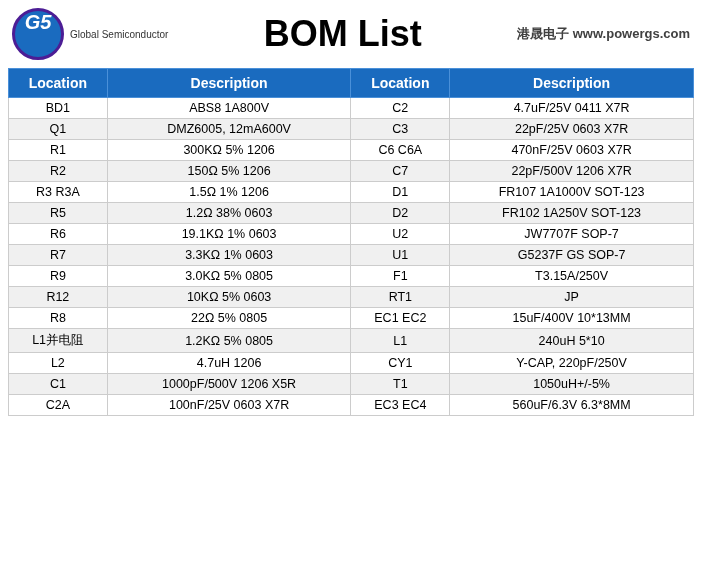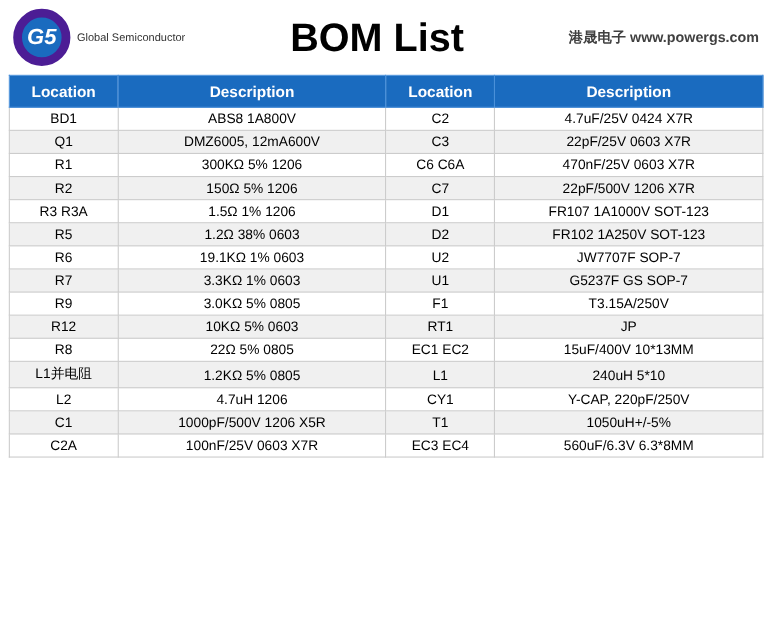--- a/index.html
+++ b/index.html
@@ -21,24 +21,24 @@
       display: flex;
       align-items: center;
       gap: 4px;
     }
     .logo-circle {
       width: 52px;
       height: 52px;
       border-radius: 50%;
       background: #1a6bbf;
       display: flex;
-      align-items: center;
+      align-items: flex-start;
       justify-content: center;
       position: relative;
-      border: 8px solid #4c1d95;
+      border: 3px solid #4c1d95;
     }
     .logo-g5 {
       color: #fff;
       font-size: 20px;
       font-weight: bold;
       font-style: italic;
     }
     .logo-text {
       font-size: 10px;
       color: #333;
@@ -137,21 +137,21 @@
         <th class="col-desc">Description</th>
         <th class="col-location">Location</th>
         <th class="col-desc">Description</th>
       </tr>
     </thead>
     <tbody id="table-body">
     <tr>
           <td>BD1</td>
           <td>ABS8  1A800V</td>
           <td>C2</td>
-          <td>4.7uF/25V  0424  X7R</td>
+          <td>4.7uF/25V  0411  X7R</td>
         </tr>
         <tr>
           <td>Q1</td>
           <td>DMZ6005, 12mA600V</td>
           <td>C3</td>
           <td>22pF/25V  0603  X7R</td>
         </tr>
         <tr>
           <td>R1</td>
           <td>300KΩ  5%  1206</td>

